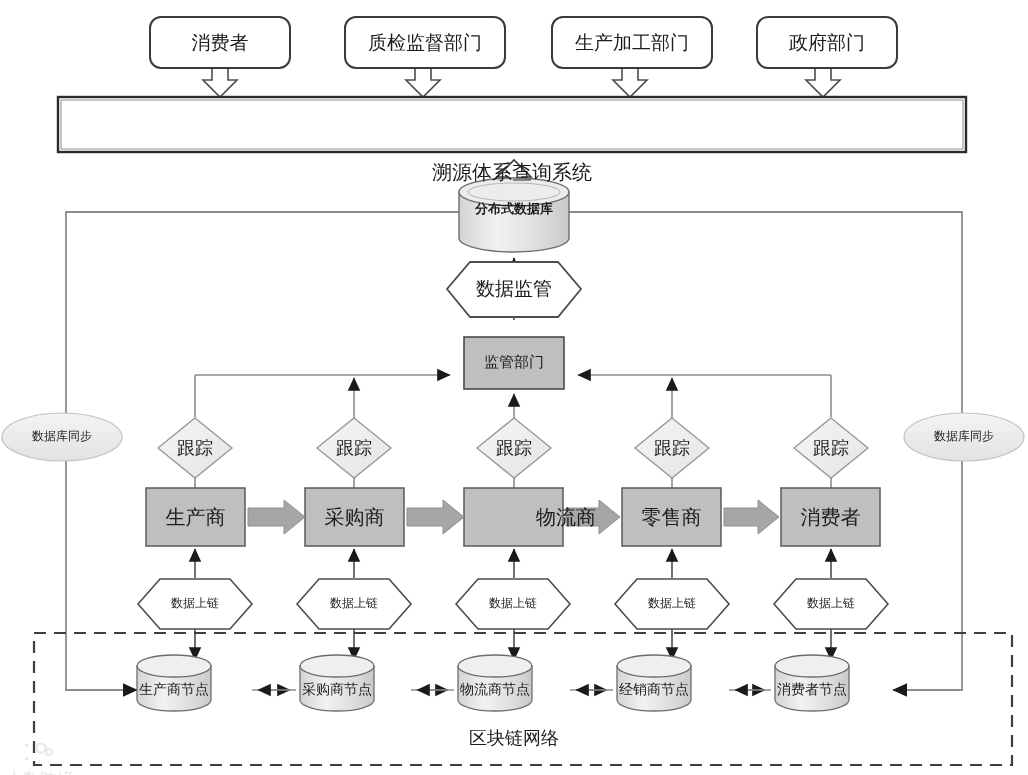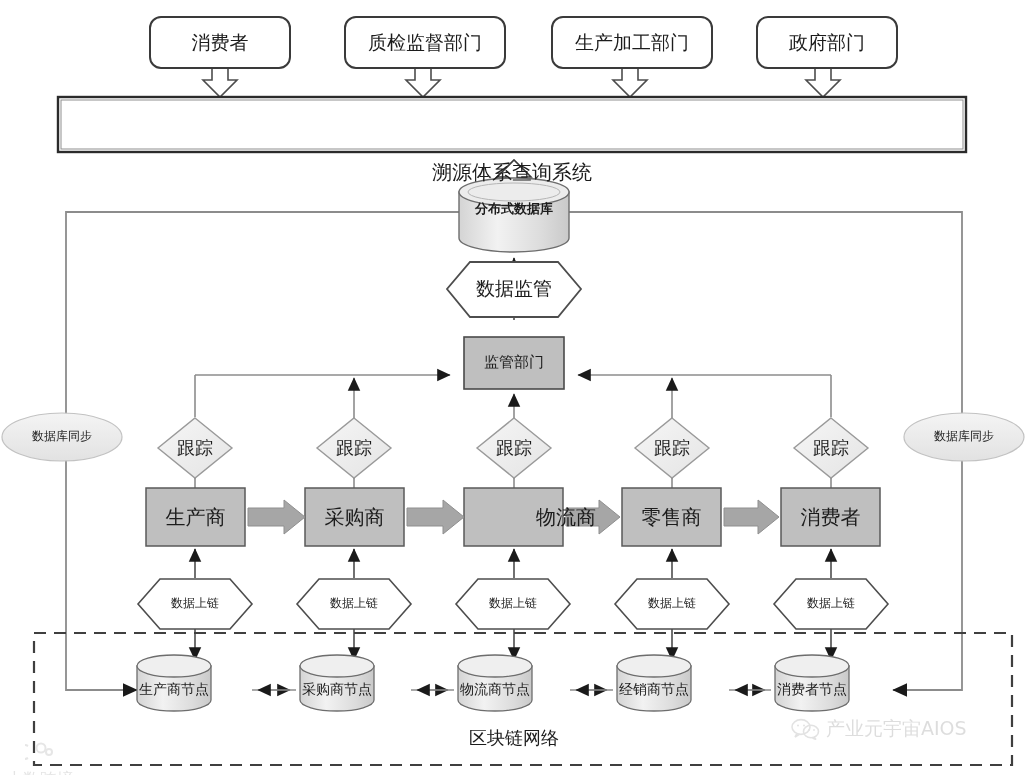--- a/index.html
+++ b/index.html
@@ -242,27 +242,14 @@
   <div class="lbl t-net" style="left:448px;top:725px;width:132px;height:26px;">区块链网络</div>
 
   <div class="wm wm-left">
     <svg width="30" height="20" viewBox="0 0 30 20">
       <path d="M3,4 a7,7 0 1 0 0,12" fill="none" stroke="#d2d2d2" stroke-width="2.2"></path>
       <circle cx="16" cy="6" r="4.5" fill="none" stroke="#d2d2d2" stroke-width="2"></circle>
       <circle cx="24" cy="10" r="3" fill="none" stroke="#d2d2d2" stroke-width="2"></circle>
     </svg>
     <span>大数跨境</span>
   </div>
-  <div class="wm wm-right">
-    <svg width="30" height="22" viewBox="0 0 30 22">
-      <ellipse cx="11" cy="9" rx="9" ry="7.4" fill="none" stroke="#cccccc" stroke-width="1.6"></ellipse>
-      <path d="M7,15.5 L5,19 L9.5,16.2" fill="none" stroke="#cccccc" stroke-width="1.6"></path>
-      <ellipse cx="21" cy="13.5" rx="7.5" ry="6.2" fill="none" stroke="#cccccc" stroke-width="1.6"></ellipse>
-      <path d="M24,19 L26,21.5 L22.5,20" fill="none" stroke="#cccccc" stroke-width="1.6"></path>
-      <circle cx="8" cy="7.5" r="1" fill="#cccccc"></circle>
-        <circle cx="14" cy="7.5" r="1" fill="#cccccc"></circle>
-      <circle cx="19" cy="12" r="0.9" fill="#cccccc"></circle>
-        <circle cx="24" cy="12" r="0.9" fill="#cccccc"></circle>
-    </svg>
-    <span>产业元宇宙AIOS</span>
-  </div>
 
 </div>
 
 </body></html>

